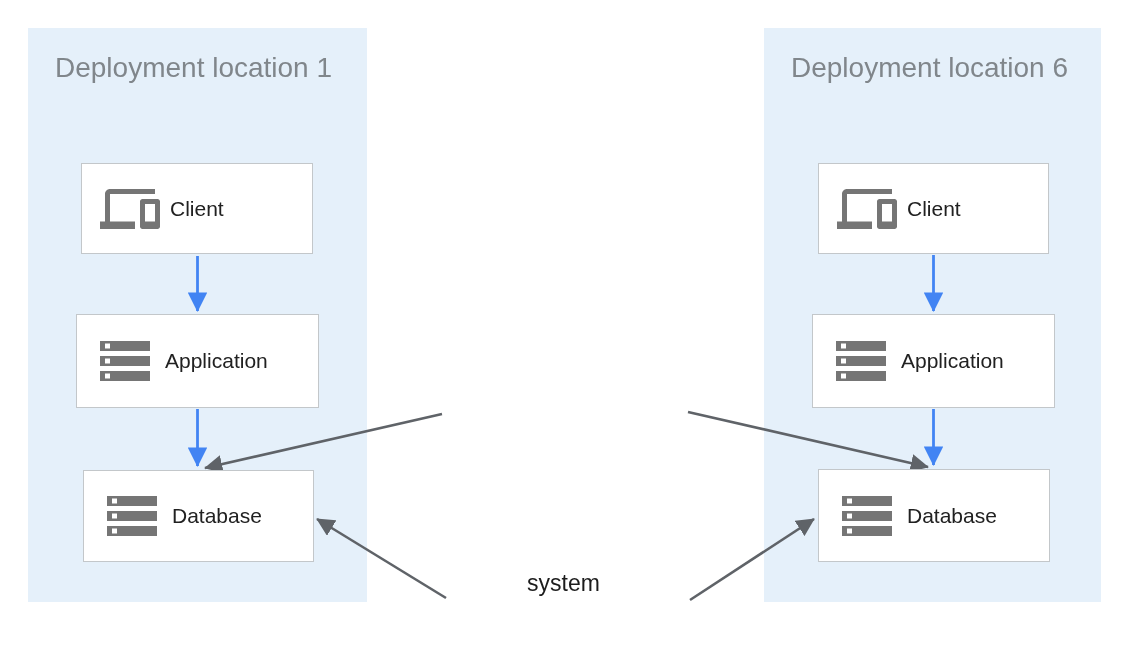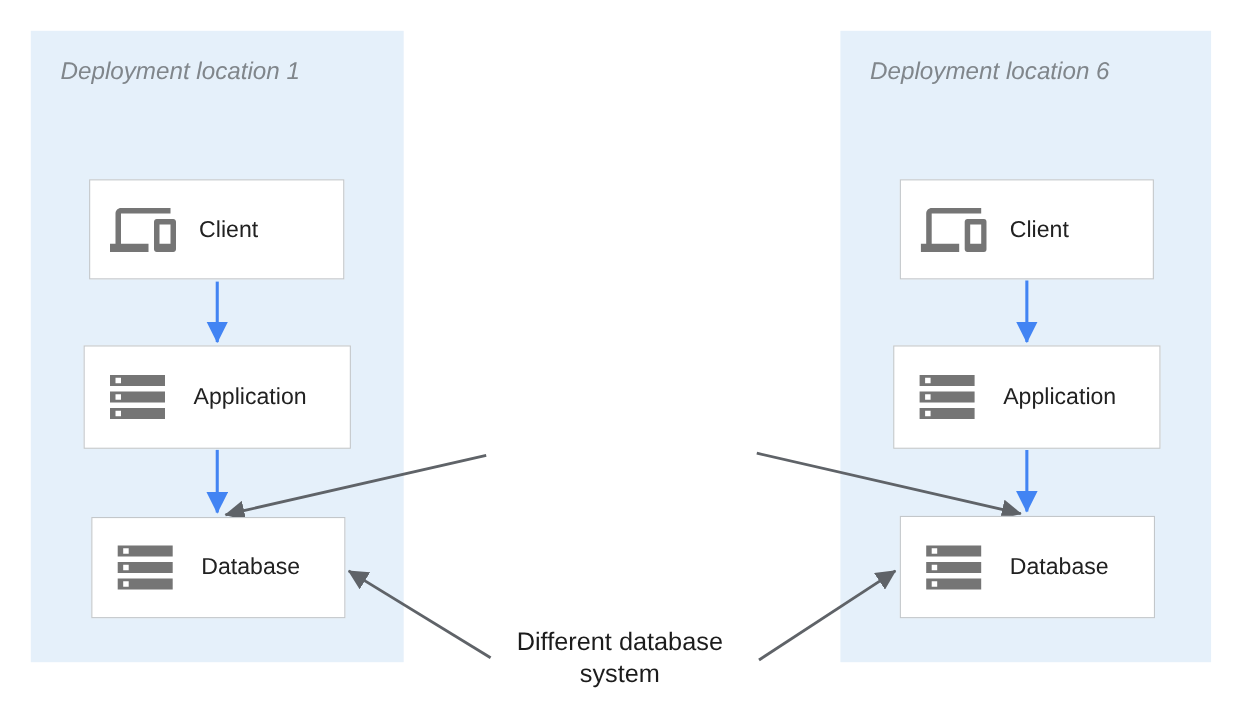--- a/index.html
+++ b/index.html
@@ -25,42 +25,41 @@
     position:absolute;
     top:28px;
     width:339px;height:574px;
     background:var(--panel-bg);
   }
   .panel.p1{left:28px;}
   .panel.p2{left:764px;width:337px;}
   .panel-title{
     position:absolute;
     left:27px;top:24px;
-    font-size:22px;
+    font-size:28px;
     color:var(--panel-title);
-    font-style:italic;
   }
   .node{
     position:absolute;
     background:#ffffff;
     border:1px solid var(--node-border);
     display:flex;
     align-items:center;
     padding-left:18px;
   }
   .n-c1{left:81px;top:163px;width:232px;height:91px;}
   .n-a1{left:76px;top:314px;width:243px;height:94px;}
   .n-d1{left:83px;top:470px;width:231px;height:92px;}
   .n-c2{left:818px;top:163px;width:231px;height:91px;}
   .n-a2{left:812px;top:314px;width:243px;height:94px;}
   .n-d2{left:818px;top:469px;width:232px;height:93px;}
   .node .icn{width:60px;height:60px;flex:0 0 auto;display:block;}
   .node .icn svg{width:60px;height:60px;display:block;fill:var(--icon-gray);}
   .node .lbl{
-    margin-left:21px;
+    margin-left:10px;
     font-size:21px;
     color:var(--node-label);
   }
   .annotation{
     position:absolute;
     width:215px;
     text-align:center;
     font-size:23px;
     line-height:29px;
     color:var(--annotation-text);
@@ -153,17 +152,16 @@
   <div class="node n-d2">
     <span class="icn">
       <svg viewBox="0 0 24 24">
           <path fill-rule="evenodd" d="M2 20h20v-4H2v4zm2-3h2v2H4v-2zM2 4v4h20V4H2zm4 3H4V5h2v2zm-4 7h20v-4H2v4zm2-3h2v2H4v-2z"></path>
         </svg>
     </span>
     <span class="lbl">Database</span>
   </div>
 
   <div class="annotation a2">
-    <div>Different database</div>
     <div>system</div>
   </div>
 
 </div>
 
 </body></html>

